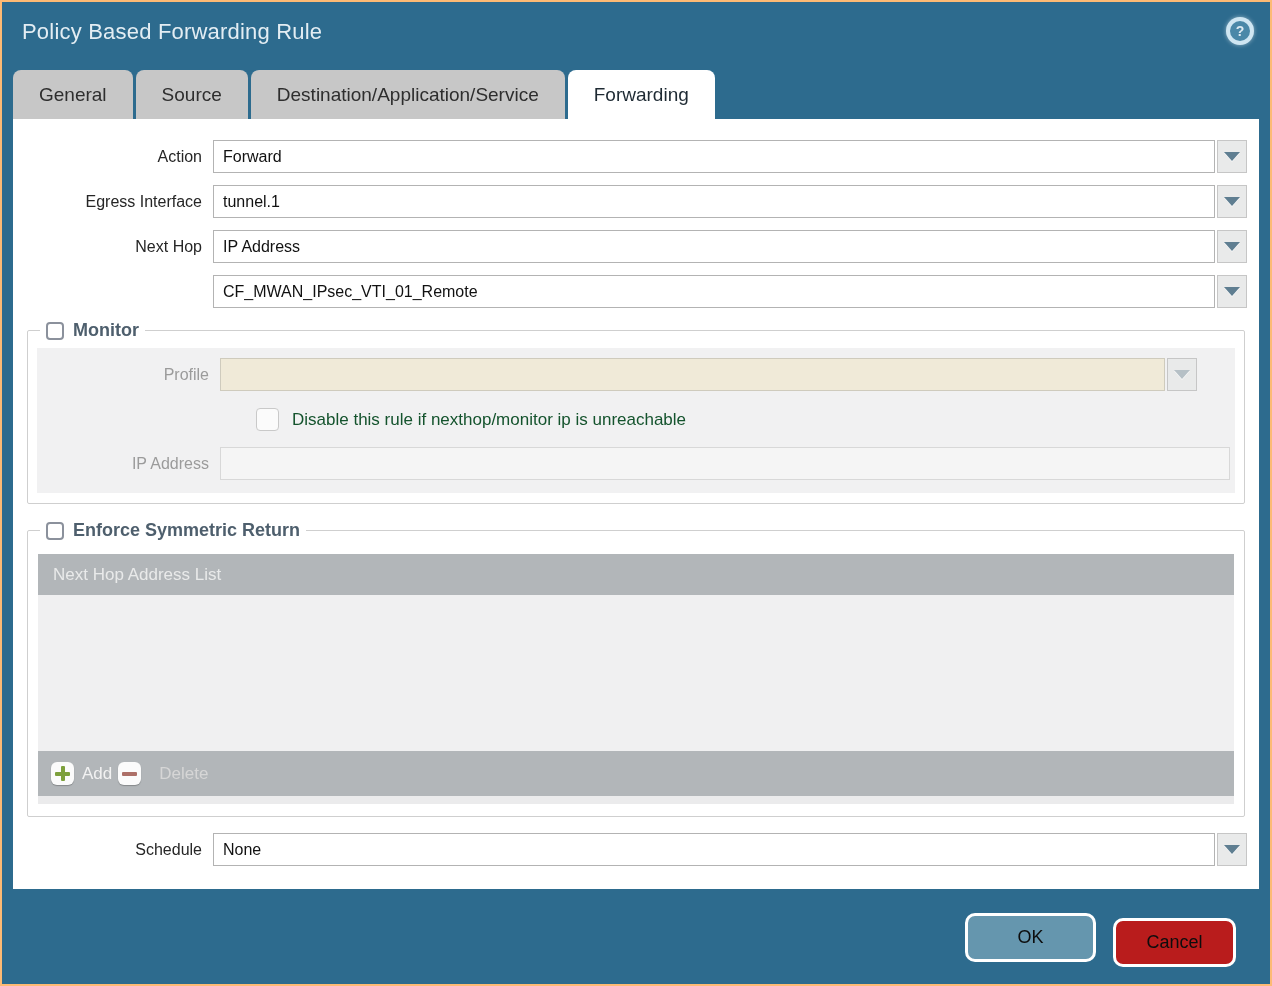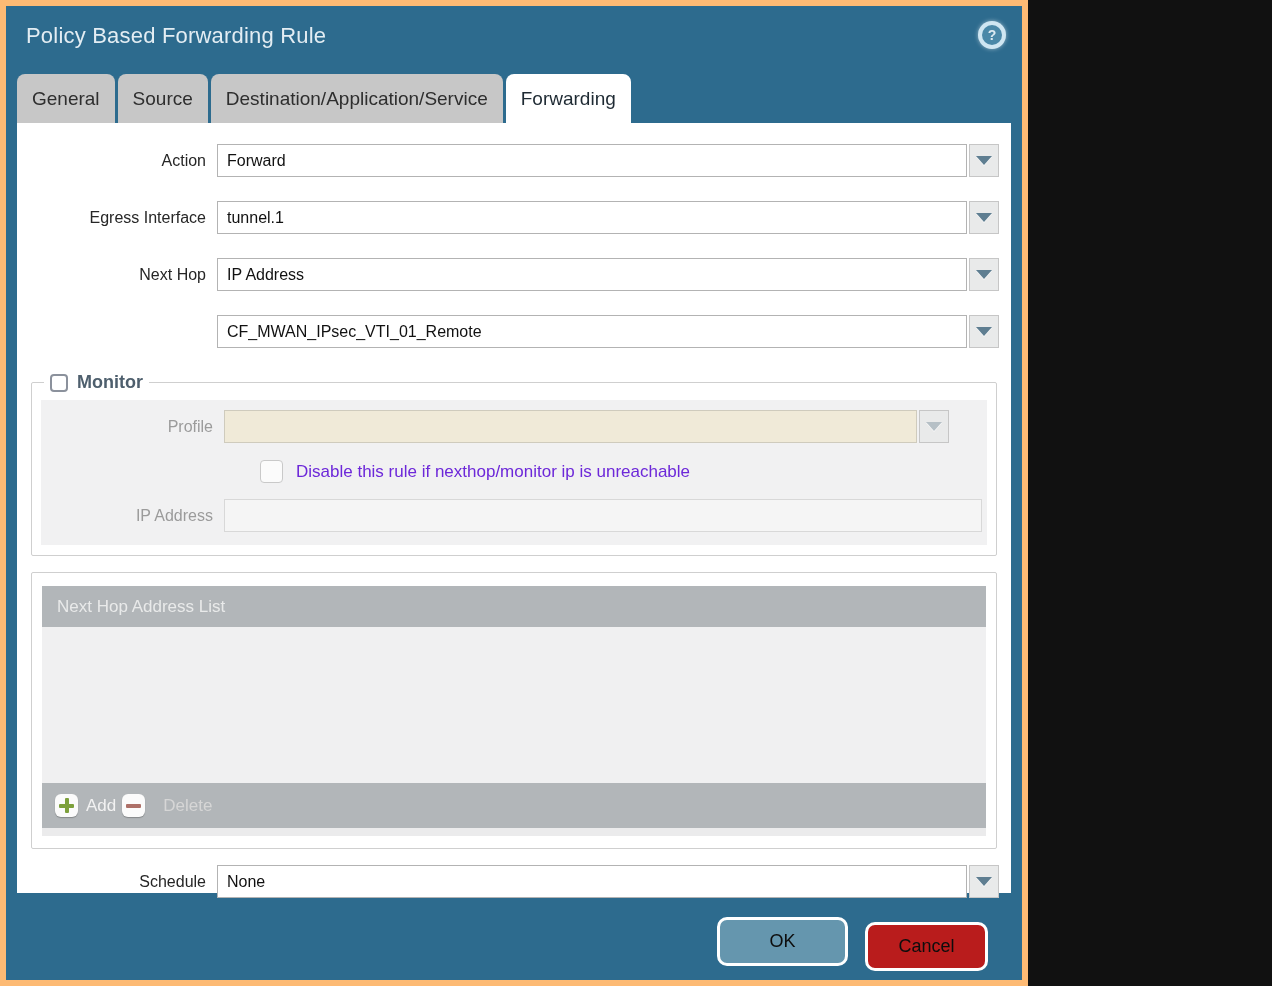--- a/index.html
+++ b/index.html
@@ -1,23 +1,23 @@
 <!DOCTYPE html>
 <html><head>
 <meta charset="utf-8">
 <style>
   * { margin:0; padding:0; box-sizing:border-box; }
   html,body { background:#111; }
   body { font-family:"Liberation Sans", sans-serif; }
 
   .screen {
     position:relative;
-    width:1028px; height:986px;
+    width:1272px; height:986px;
     background:#2d6b8e;
-    border:6px solid #fdba74;
+    border:2px solid #fdba74;
     overflow:hidden;
   }
 
   
   .titlebar { position:relative; height:65px; padding:17px 20px 0 20px; }
   .title { font-size:22px; font-weight:400; color:#e3edf3; letter-spacing:.2px; }
   .help-icon {
     position:absolute; top:15px; right:16px;
     width:28px; height:28px; border-radius:50%;
     background:#cfe6f2;
@@ -31,32 +31,32 @@
     display:flex; align-items:center; justify-content:center;
     color:#dceaf2; font-size:14px; font-weight:bold;
   }
 
   
   .tabs { display:flex; align-items:flex-end; gap:3px; padding-left:11px; height:52px; }
   .tab {
     background:#c7c7c7; color:#2e2e2e;
     border-radius:8px 8px 0 0;
     height:49px; line-height:49px;
-    padding:0 15px; font-size:19px;
+    padding:0 26px; font-size:19px;
     cursor:pointer; white-space:nowrap;
   }
   .tab.active { background:#ffffff; color:#1e2a33; }
 
   
   .dialog {
     position:absolute; left:11px; right:11px; top:117px;
     height:770px; background:#fff; padding-top:21px;
   }
 
-  .row { display:flex; align-items:center; margin:0 12px 24px 0;justify-content:flex-end; }
+  .row { display:flex; align-items:center; margin:0 12px 12px 0;justify-content:flex-end; }
   .row .flabel {
     width:200px; text-align:right; padding-right:11px;
     font-size:16px; color:#262626; flex:none;
   }
   .combo { flex:1; display:flex; align-items:stretch; }
   .combo input {
     flex:1; height:33px; border:1px solid #b3b3b3; background:#fff;
     font-family:"Liberation Sans", sans-serif;
     font-size:16px; color:#111; padding:12px 9px; outline:none; min-width:0;
   }
@@ -95,21 +95,21 @@
     flex:1; height:33px; border:1px solid #cfcbbd; background:#f0ead8;
     font-size:16px; padding:0 9px;
   }
   .input-disabled {
     flex:1; height:33px; border:1px solid #d8d8d8; background:#f5f5f5;
     font-size:16px; padding:0 9px; color:#777;
     font-family:"Liberation Sans", sans-serif;
   }
   .cb-row { display:flex; align-items:center; gap:13px; margin:17px 0 16px 219px; }
   .checkbox.light { width:23px; height:23px; border:1px solid #c9c9c9; background:#fbfbfb; border-radius:4px; }
-  .cb-row .cb-label { font-size:17px; color:#6d28d9; }
+  .cb-row .cb-label { font-size:17px; color:#14532d; }
 
   
   .nh-table { margin:9px 1px 2px 1px; }
   .nh-head {
     background:#b2b6b9; height:41px; display:flex; align-items:center;
     padding-left:15px; color:#e9eaea; font-size:17px;
   }
   .nh-body { background:#f0f0f1; height:156px; }
   .nh-foot {
     background:#b2b6b9; height:45px; display:flex; align-items:center;
@@ -229,20 +229,24 @@
           <span class="cb-label">Disable this rule if nexthop/monitor ip is unreachable</span>
         </div>
         <div class="row" style="margin-right:5px;">
           <div class="flabel">IP Address</div>
           <input type="text" class="input-disabled" disabled="" value="" style="">
         </div>
       </div>
     </fieldset>
 
     <fieldset>
+      <legend>
+        <span class="checkbox"></span>
+        <span>Enforce Symmetric Return</span>
+      </legend>
       <div class="nh-table">
         <div class="nh-head">Next Hop Address List</div>
         <div class="nh-body"></div>
         <div class="nh-foot">
           <div class="tbl-btn">
             <span class="mini-icon plus"></span>
             <span class="tbl-label">Add</span>
           </div>
           <div class="tbl-btn disabled">
             <span class="mini-icon minus"></span>

